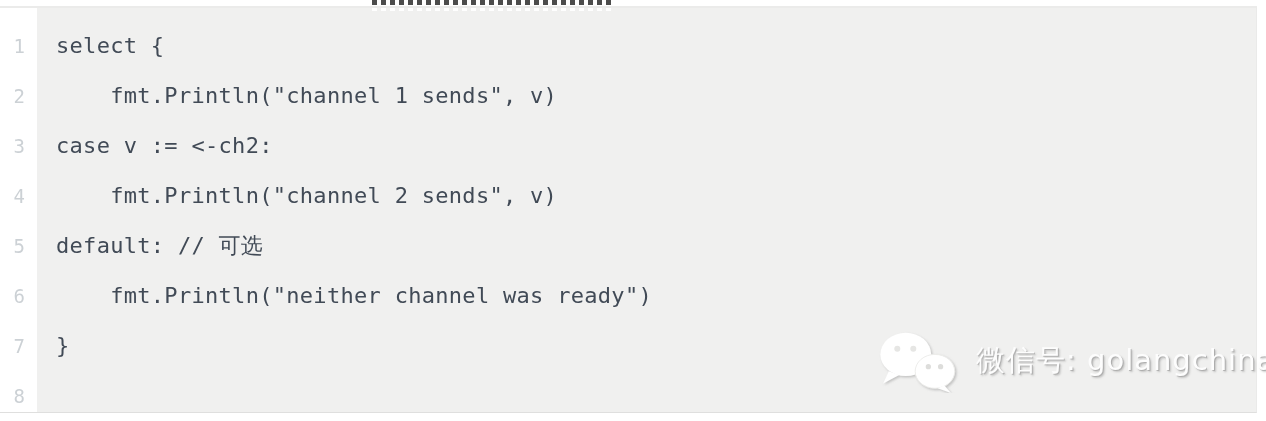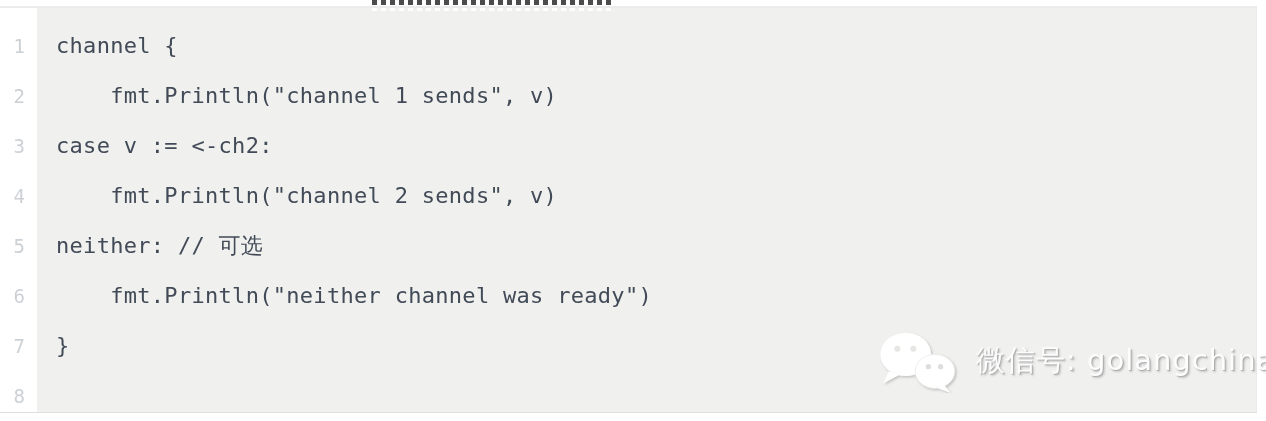--- a/index.html
+++ b/index.html
@@ -94,25 +94,25 @@
         <div class="line-num">1</div>
         <div class="line-num">2</div>
         <div class="line-num">3</div>
         <div class="line-num">4</div>
         <div class="line-num">5</div>
         <div class="line-num">6</div>
         <div class="line-num">7</div>
         <div class="line-num">8</div>
       </div>
     <div class="code-area">
-        <div class="code-line">channel {</div>
+        <div class="code-line">select {</div>
         <div class="code-line">    fmt.Println("channel 1 sends", v)</div>
         <div class="code-line">case v := &lt;-ch2:</div>
         <div class="code-line">    fmt.Println("channel 2 sends", v)</div>
-        <div class="code-line">neither: // 可选</div>
+        <div class="code-line">default: // 可选</div>
         <div class="code-line">    fmt.Println("neither channel was ready")</div>
         <div class="code-line">}</div>
       </div>
   </div>
 
   <div class="dots-dark"></div>
   <div class="dots-light"></div>
 
   <div class="watermark">
     <svg class="wechat-icon" viewBox="0 0 96 68" xmlns="http://www.w3.org/2000/svg">

